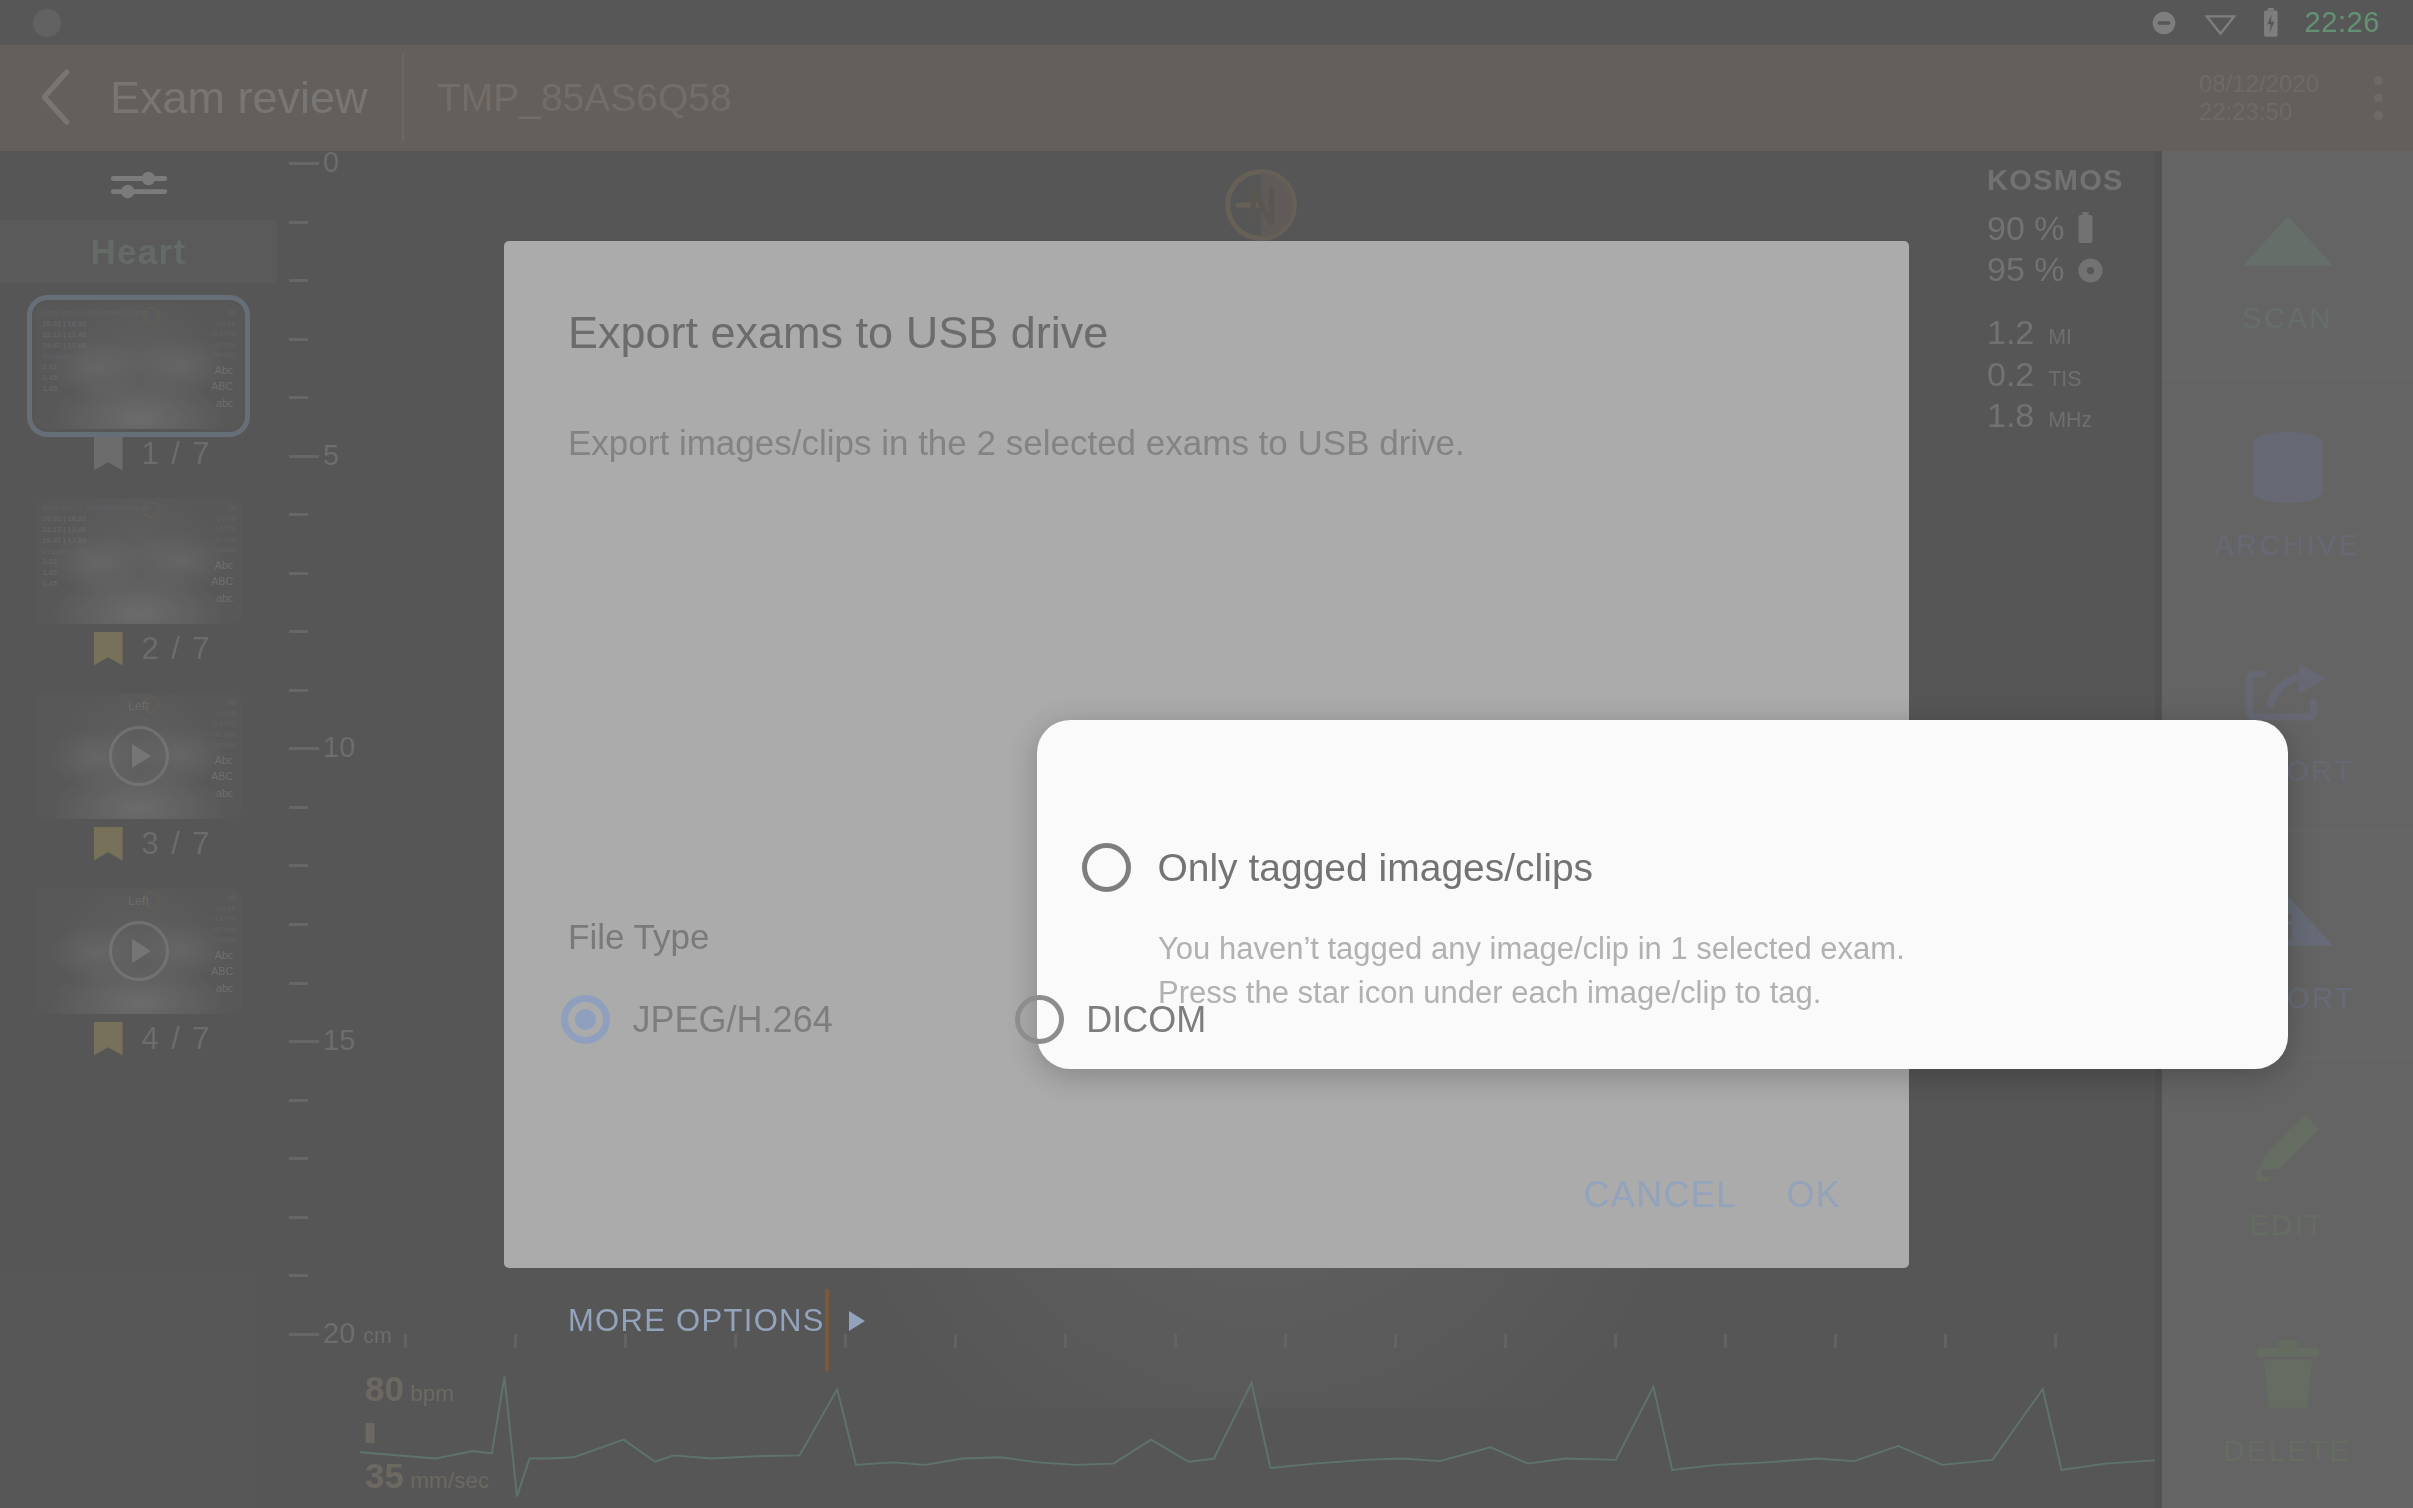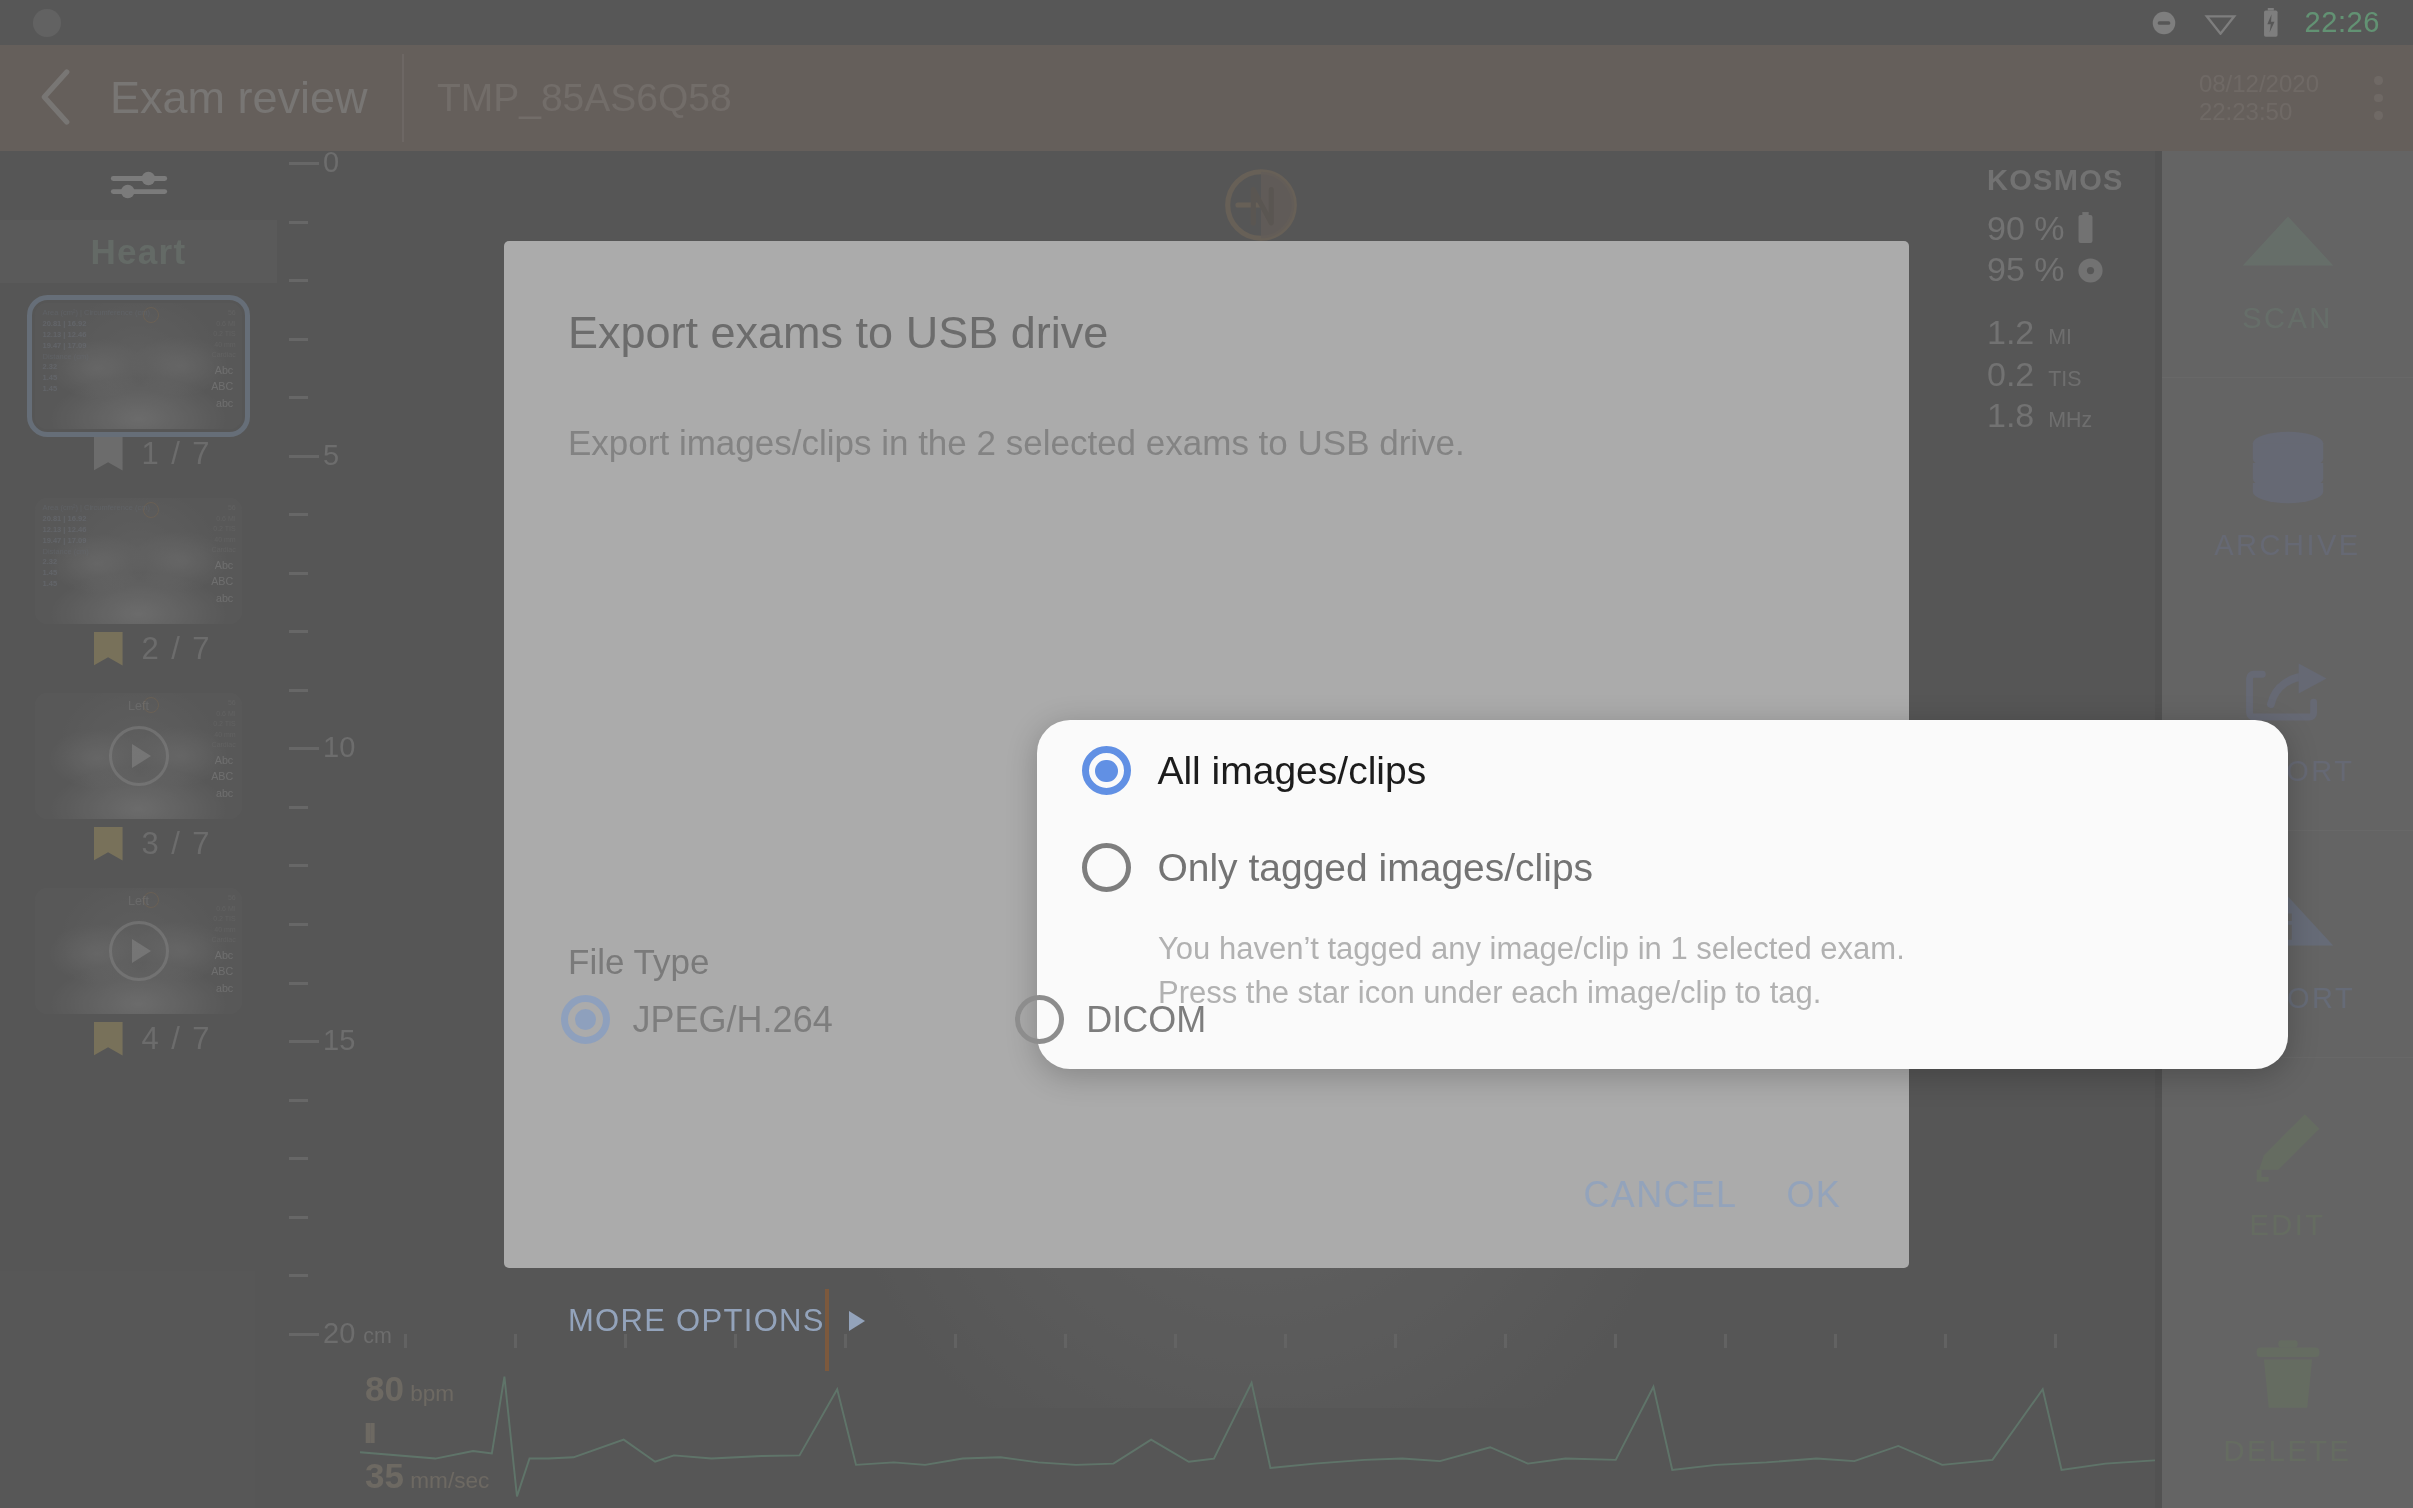--- a/index.html
+++ b/index.html
@@ -92,21 +92,21 @@
   .tool + .tool{}
   .tool.sep{border-top:1.3px solid #939393;}
   .tool-lbl{font-size:29px;letter-spacing:2.5px;}
   .tool-ic{height:94px;display:flex;align-items:center;justify-content:center;}
 
   
   .scrim{position:absolute;inset:0;background:rgba(70,70,70,.55);}
   .dialog{position:absolute;left:504px;top:241px;width:1405px;height:1027px;background:#ababab;border-radius:5px;}
   .dlg-title{position:absolute;left:64px;top:66px;color:#6c6c6c;font-size:45px;}
   .dlg-sub{position:absolute;left:64px;top:182px;color:#838383;font-size:35px;}
-  .dlg-ftype{position:absolute;left:64px;top:701px;color:#7a7a7a;font-size:35px;}
+  .dlg-ftype{position:absolute;left:64px;top:676px;color:#7a7a7a;font-size:35px;}
 
   .radio{width:49px;height:49px;border-radius:50%;box-sizing:border-box;display:flex;align-items:center;justify-content:center;flex:0 0 auto;}
   .radio.on{border:7px solid #6190e4;}
   .radio.on:after{content:"";width:22.6px;height:22.6px;border-radius:50%;background:#6190e4;}
   .radio.off{border:5.7px solid #7e7e7e;}
   .radio.dim-on{border:7px solid #8ea0bd;}
   .radio.dim-on:after{content:"";width:21.4px;height:21.4px;border-radius:50%;background:#8ea0bd;}
   .radio.dim-off{border:5.7px solid #8d8d8d;}
 
   .ftype-row{position:absolute;left:57px;top:754px;display:flex;align-items:center;}
@@ -427,24 +427,20 @@
       </div>
   </div>
 
   <div class="scrim"></div>
 
   <div class="dialog">
     <div class="dlg-title">Export exams to USB drive</div>
     <div class="dlg-sub">Export images/clips in the 2 selected exams to USB drive.</div>
 
     <div class="popup">
-      <div class="pop-row r1">
-        <span class="radio on"></span>
-        <span class="pop-lbl strong">All images/clips</span>
-      </div>
       <div class="pop-row r2">
         <span class="radio off"></span>
         <span class="pop-lbl muted">Only tagged images/clips</span>
       </div>
       <div class="pop-note">
         <div>You haven’t tagged any image/clip in 1 selected exam.</div>
         <div>Press the star icon under each image/clip to tag.</div>
       </div>
     </div>
 

